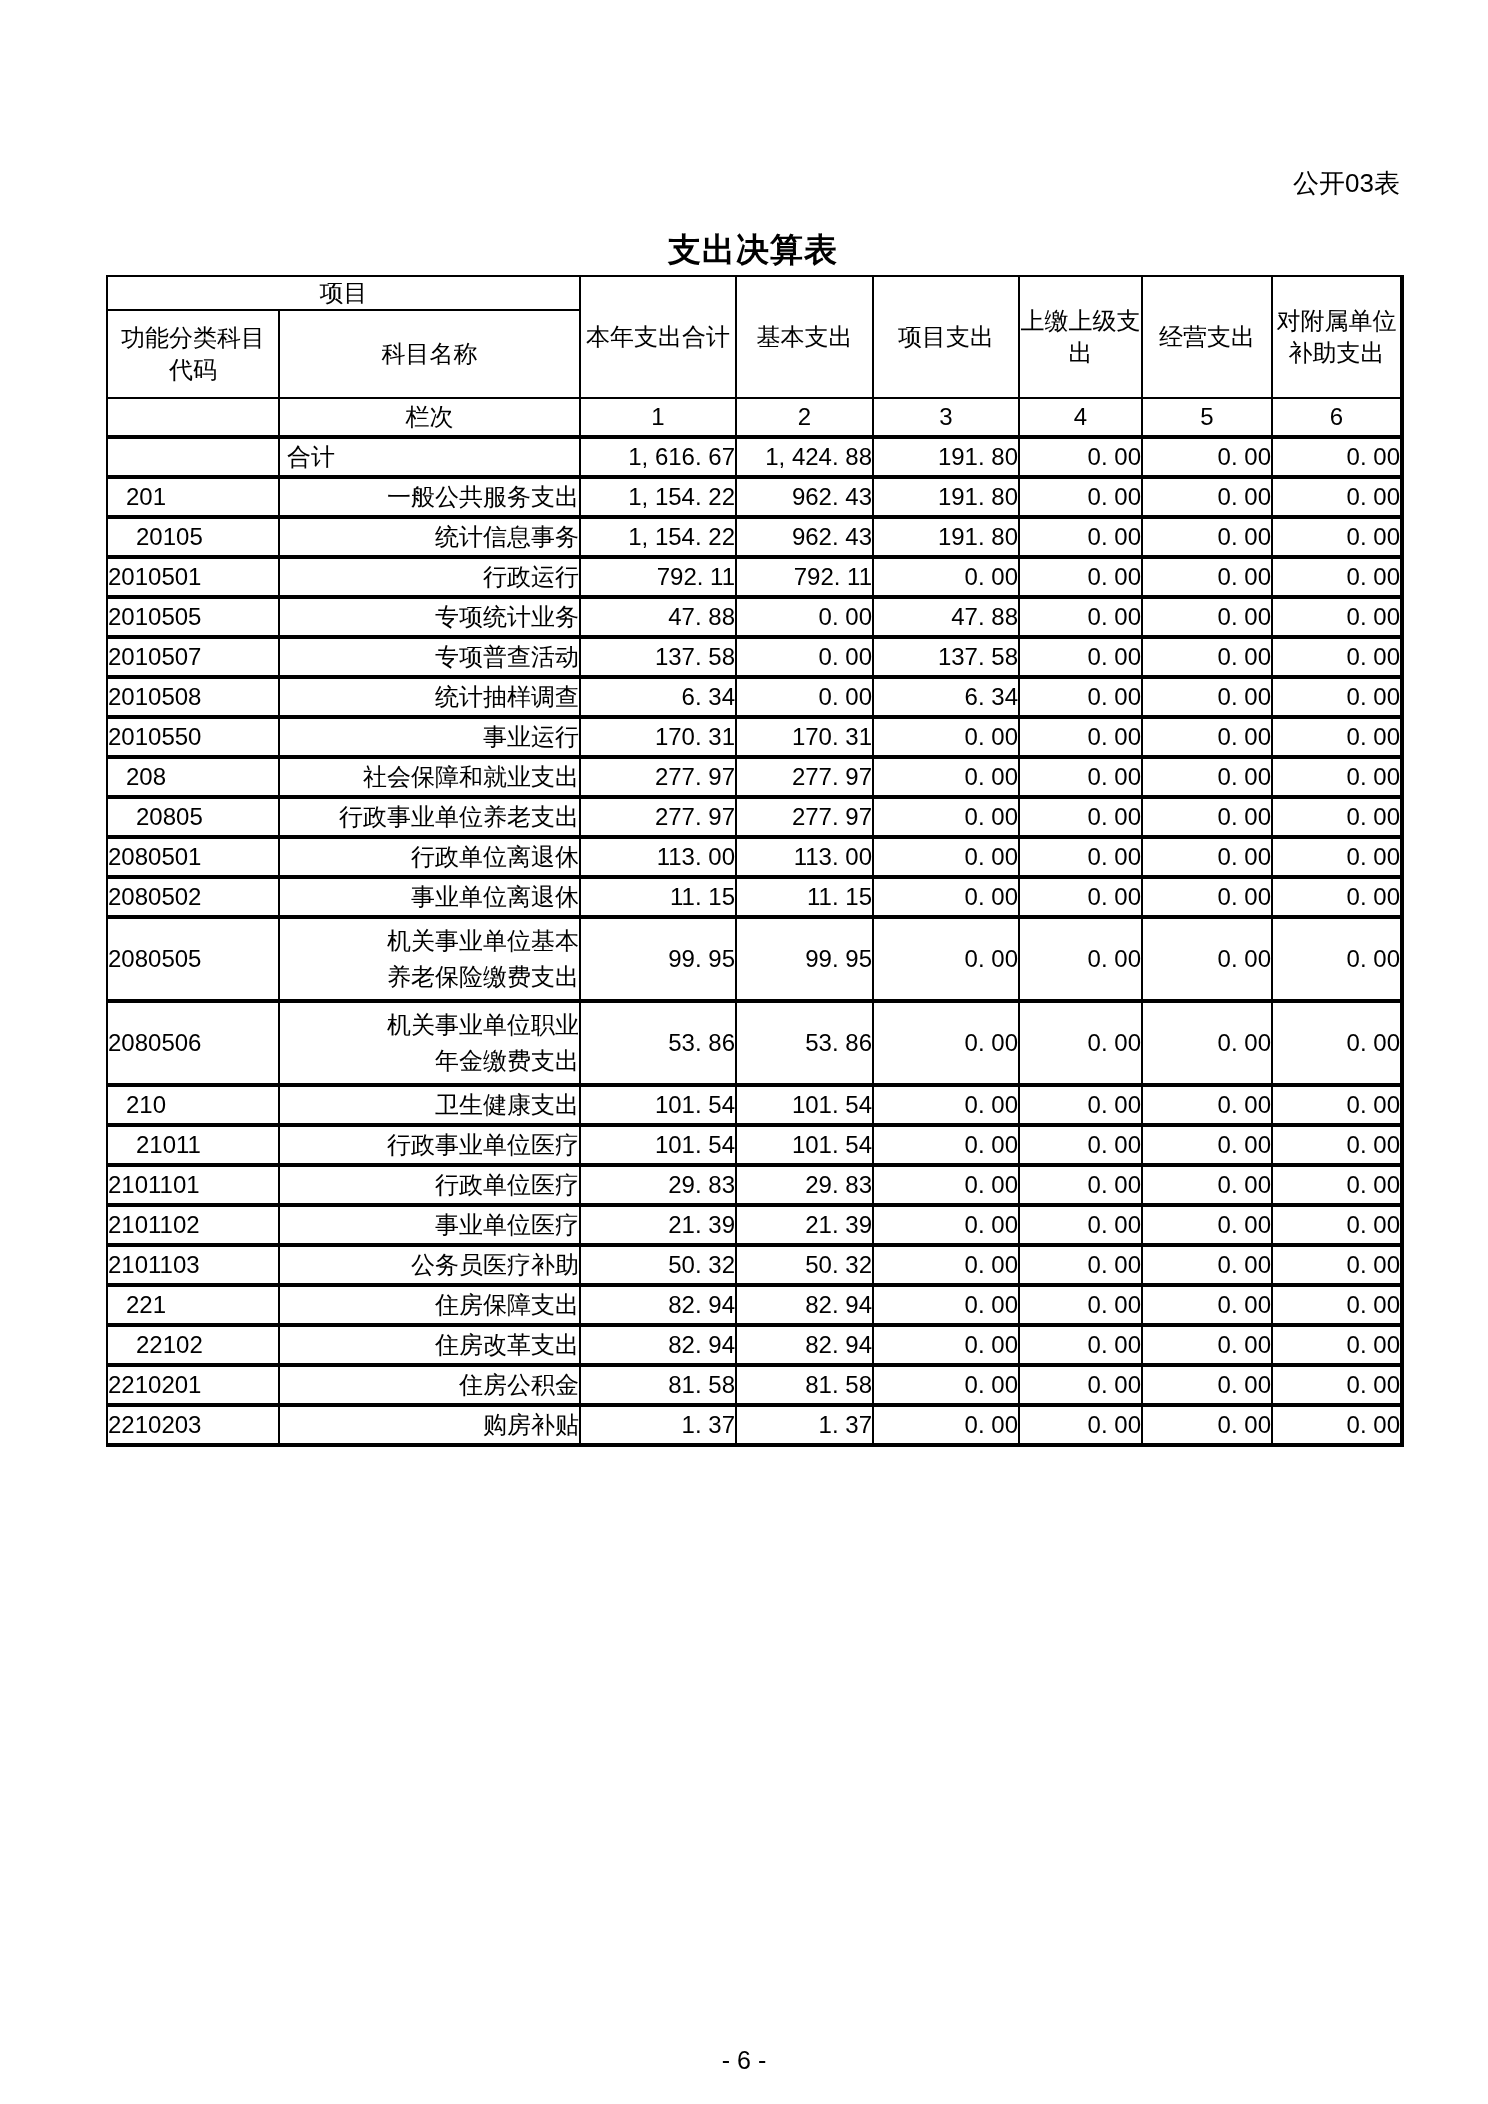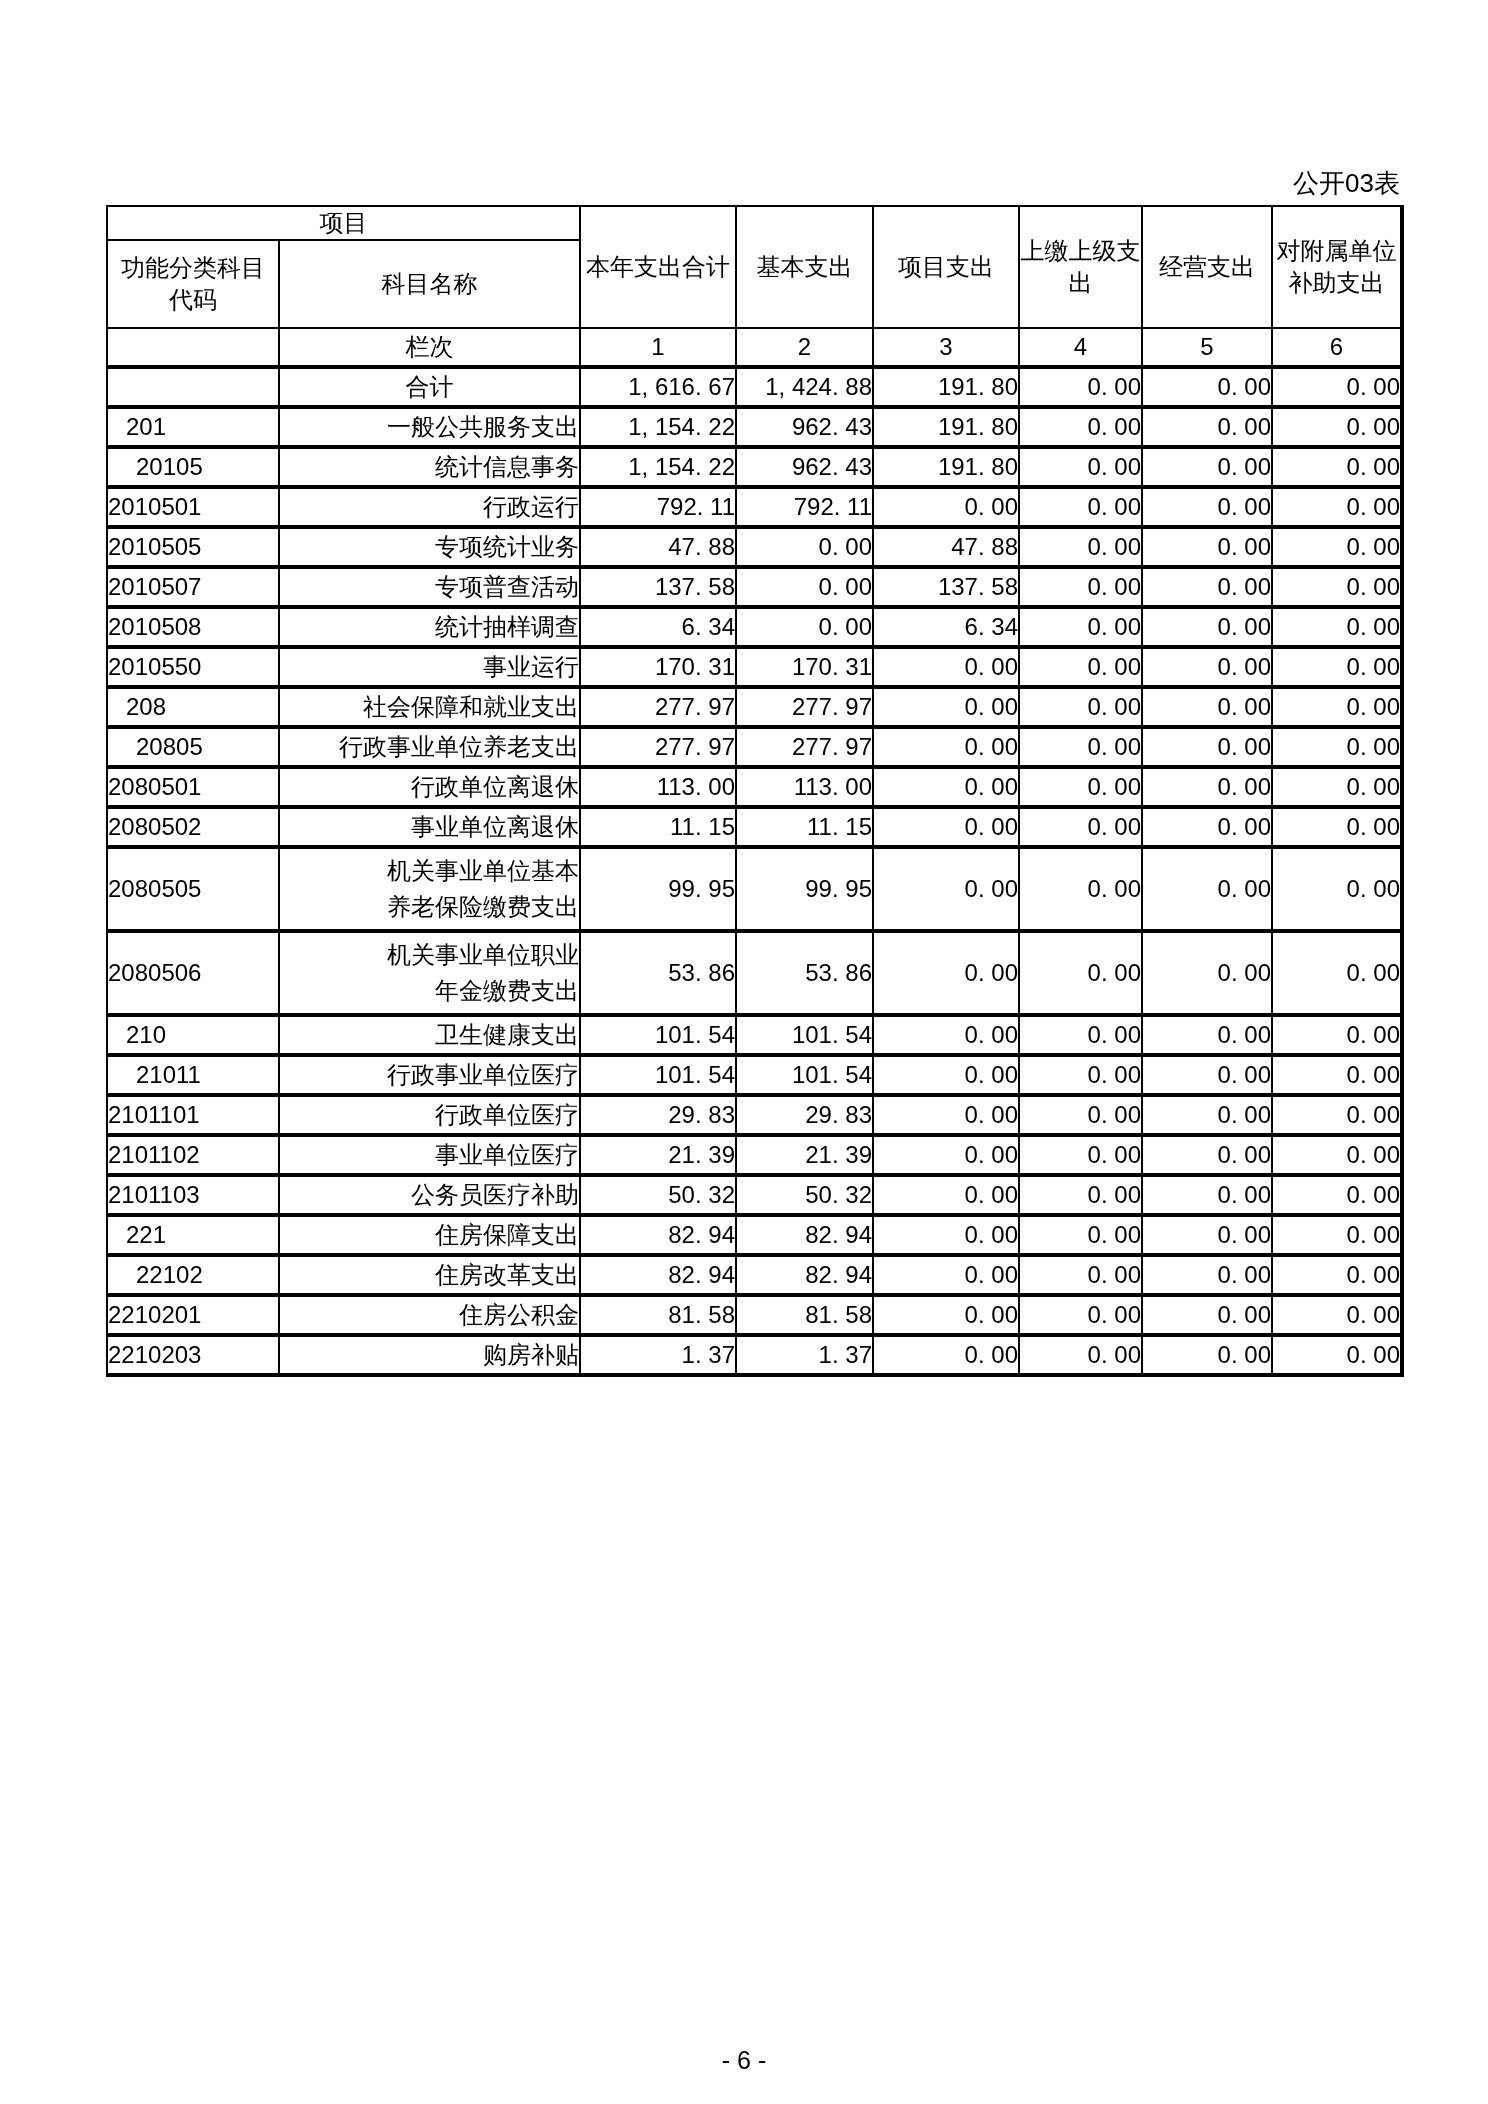--- a/index.html
+++ b/index.html
@@ -36,36 +36,37 @@
   tr.hrow3 td{height:38px;}
   td.hc{text-align:center;white-space:pre-line;line-height:32px;}
   
   tr.drow td{border-top:2px solid #000;height:40px;}
   tr.drow.tall td{height:84px;}
   td.code{text-align:left;font-size:24px;}
   td.code.lvl1{padding-left:18px;}
   td.code.lvl2{padding-left:28px;}
   td.code.lvl3{}
   td.name{text-align:right;padding:2px 4px;line-height:36px;}
-  td.name.center{text-align:center;text-indent:0;}
+  td.name.center{text-align:left;text-indent:0;padding-left:7px;}
   td.name.lvl1{text-indent:8px;}
   td.name.lvl2{text-indent:28px;}
   td.name.lvl3{text-indent:56px;padding-left:40px;}
   td.num{text-align:right;padding-right:6px;font-size:24px;}
   .note{margin-top:5px;font-size:23px;line-height:28px;}
   .page-number{
     position:absolute;top:2046px;left:0;width:1488px;
     text-align:center;font-size:25px;
   }
 </style>
 </head>
 <body>
 
 <div class="content">
   <div class="form-label">公开03表</div>
+  <div class="page-title">支出决算表</div>
 
   <table class="sheet">
     <colgroup>
       <col style="width:172px">
         <col style="width:301px">
         <col style="width:156px">
         <col style="width:137px">
       <col style="width:146px">
         <col style="width:123px">
         <col style="width:130px">

